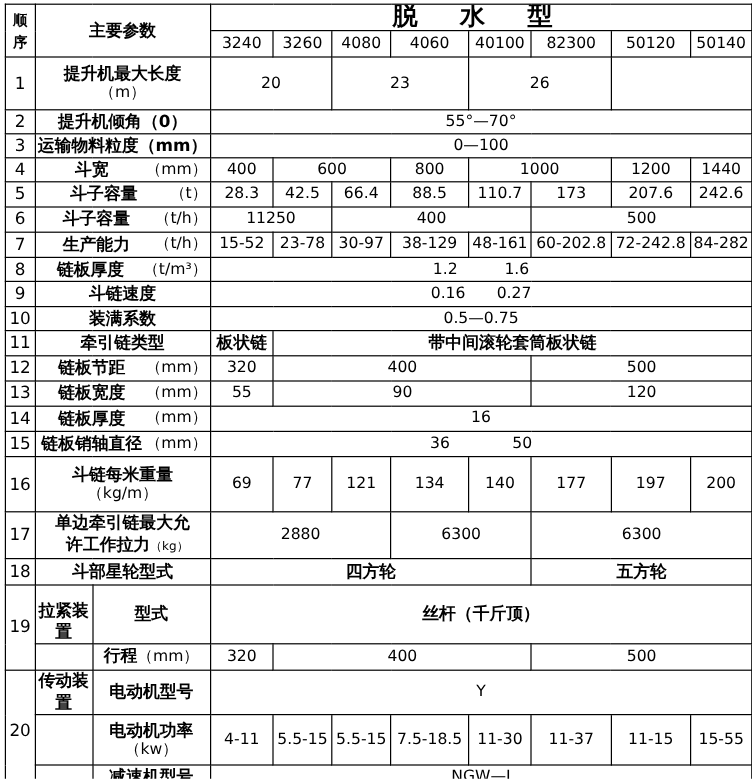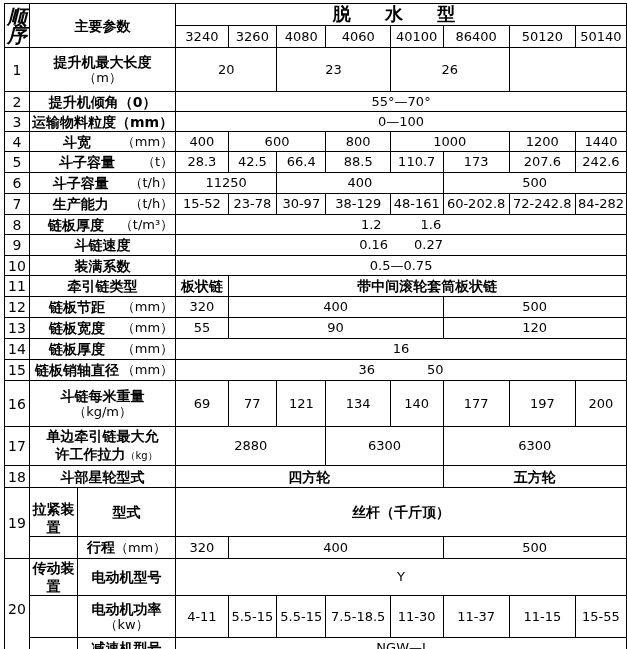--- a/index.html
+++ b/index.html
@@ -19,21 +19,21 @@
       vertical-align: middle;
       white-space: nowrap;
       overflow: hidden;
       line-height: 16px;
     }
     td.seq { text-align: left; padding-left: 2px; font-size: 14px; }
     td.b { font-weight: bold; font-size: 14px; }
     td.lab { text-align: left; font-weight: bold; font-size: 14px; }
     td.lab .unit { float: right; font-weight: normal; font-size: 13px; }
     .sub { font-weight: normal; font-size: 13px; display: block; }
-    .bigtitle { font-weight: bold; font-size: 18px; letter-spacing: 14px; }
+    .bigtitle { font-weight: bold; font-size: 21px; letter-spacing: 14px; }
     td.nb { border-top: none; }
     td.nbb { border-bottom: none; }
   </style>
 </head>
 <body>
 
 <table class="spec">
   <colgroup>
     <col style="width:25px">
     <col style="width:44px">
@@ -43,31 +43,31 @@
     <col style="width:50px">
     <col style="width:66px">
     <col style="width:53px">
     <col style="width:67px">
     <col style="width:67px">
     <col style="width:51px">
   </colgroup>
 
   <tbody>
       <tr style="height:22px">
-    <td class="seq b" rowspan="2" style="white-space:normal;line-height:18px;font-size:20px;font-style:italic;">顺序</td>
+    <td class="seq b" rowspan="2" style="white-space:normal;line-height:18px;font-size:12px;">顺序</td>
     <td class="b" colspan="2" rowspan="2">主要参数</td>
     <td colspan="8"><span class="bigtitle">脱 水 型</span></td>
   </tr>
   <tr style="height:22px">
     <td>3240</td>
     <td>3260</td>
     <td>4080</td>
     <td>4060</td>
     <td>40100</td>
-    <td>86400</td>
+    <td>82300</td>
     <td>50120</td>
     <td>50140</td>
   </tr>
 
   <tr style="height:44px">
     <td class="seq">1</td>
     <td class="b" colspan="2"><span>提升机最大长度</span><span class="sub">（m）</span></td>
     <td colspan="2">20</td>
     <td colspan="2">23</td>
     <td colspan="2">26</td>

